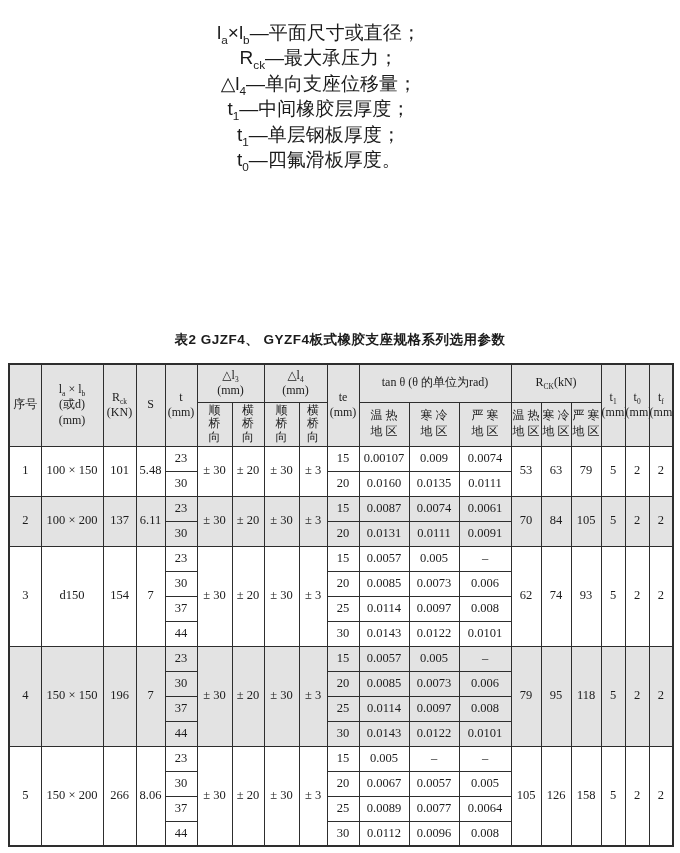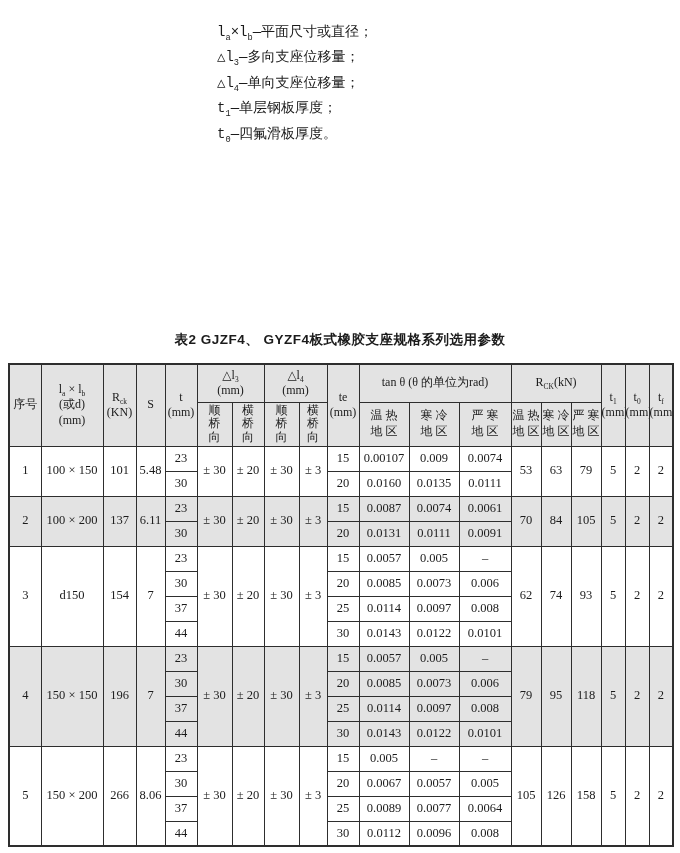--- a/index.html
+++ b/index.html
@@ -4,22 +4,23 @@
 <style>
   html,body{margin:0;padding:0;}
   body{
     width:680px;height:853px;position:relative;overflow:hidden;
     background:#ffffff;color:#1b1b1b;
     font-family:"Liberation Serif","DejaVu Serif",serif;
   }
   sub{font-size:0.62em;line-height:0;}
   .legend{
     position:absolute;left:217px;top:20px;
-    font-family:Liberation Mono, monospace;
-    font-size:14px;
+    font-family:Liberation Sans, sans-serif;
+    font-size:19px;
+    text-align:center;
   }
   .legend-line{height:25.4px;line-height:25.4px;white-space:pre;}
   .table-title{
     position:absolute;top:331px;left:0;width:680px;text-align:center;
     font-family:"Liberation Sans","DejaVu Sans",sans-serif;
     font-weight:bold;font-size:13.5px;letter-spacing:0.5px;
   }
   table.params{
     position:absolute;left:8px;top:363px;width:664px;
     border-collapse:collapse;table-layout:fixed;
@@ -39,22 +40,23 @@
   .params thead th.vert{line-height:1.12;font-size:12px;}
   .params tbody tr{height:25px;}
   .params tbody td{font-size:12.5px;line-height:1.05;background:#ffffff;}
   .params tbody tr.shaded td{background:#e3e3e3;}
 </style>
 </head>
 <body>
 
 <div class="legend">
     <div class="legend-line">l<sub>a</sub>×l<sub>b</sub>—平面尺寸或直径；</div>
-    <div class="legend-line">△l<sub>3</sub>—多向支座位移量；</div>
+    <div class="legend-line">R<sub>ck</sub>—最大承压力；</div>
     <div class="legend-line">△l<sub>4</sub>—单向支座位移量；</div>
+    <div class="legend-line">t<sub>1</sub>—中间橡胶层厚度；</div>
     <div class="legend-line">t<sub>1</sub>—单层钢板厚度；</div>
     <div class="legend-line">t<sub>0</sub>—四氟滑板厚度。</div>
   </div>
 
 <div class="table-title">表2 GJZF4、 GYZF4板式橡胶支座规格系列选用参数</div>
 
 <table class="params">
   <colgroup>
     <col style="width:32px">
       <col style="width:62px">

